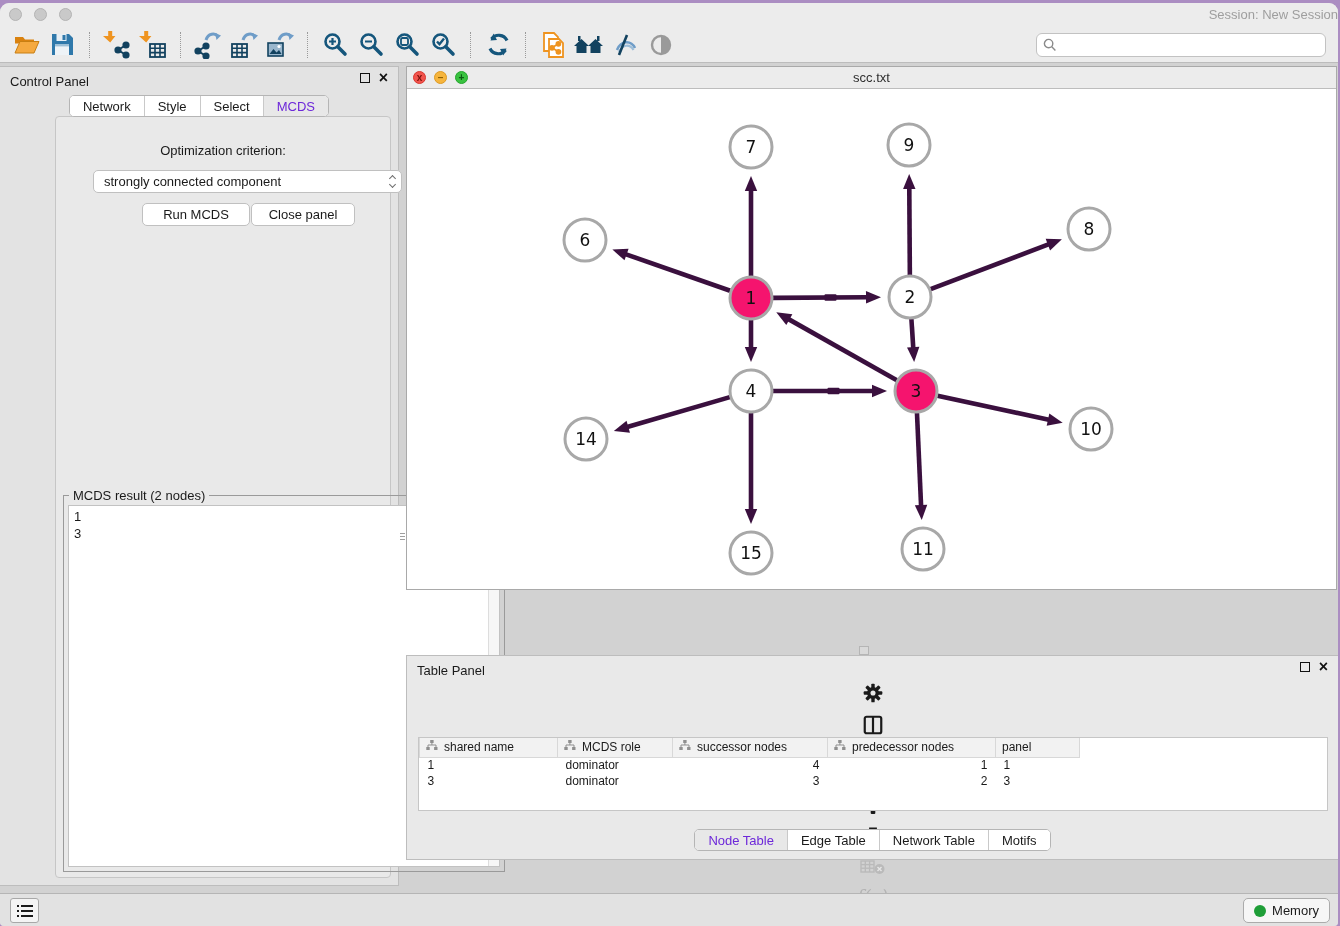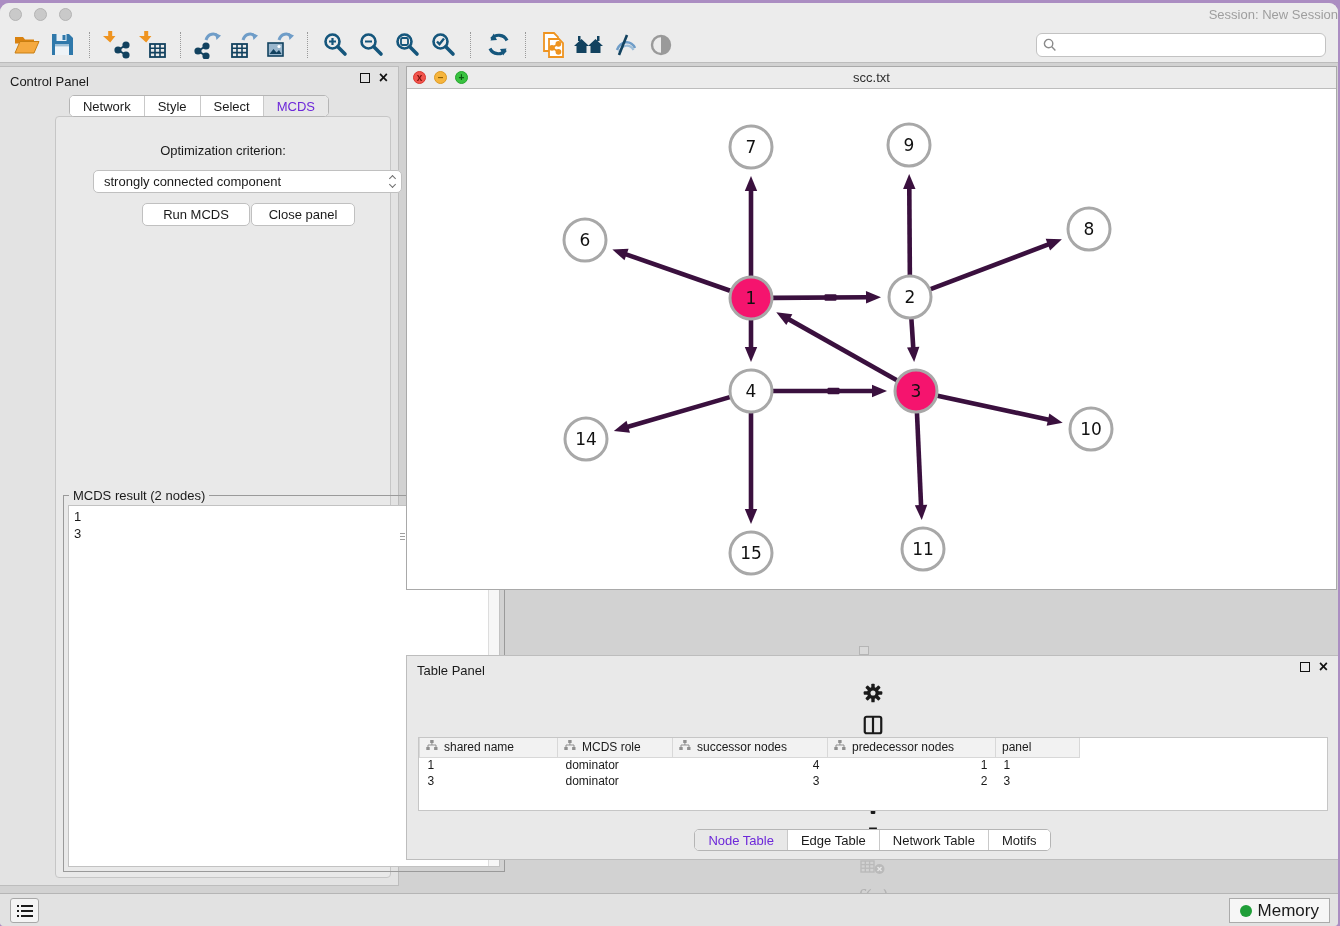--- a/index.html
+++ b/index.html
@@ -95,21 +95,21 @@
   table.datatable th .hdr-inner { display:flex; align-items:center; gap:6px; justify-content:flex-start; }
   table.datatable td { height:16px; padding:0 8px; white-space:nowrap; overflow:hidden; }
   td.al-right { text-align:right; }
   .tp-tabs { position:absolute; left:0; right:0; bottom:8px; display:flex; justify-content:center; }
 
   
   .statusbar { position:absolute; left:0; right:0; bottom:0; height:33px; background:#e2e2e2; border-top:1px solid #b5b5b5; }
   .list-btn { position:absolute; left:10px; top:4px; width:29px; height:25px; background:#f4f4f4;
               border:1px solid #a8a8a8; border-radius:3px; display:flex; align-items:center; justify-content:center; }
   .memory-btn { position:absolute; right:8px; top:4px; height:25px; background:#f6f6f6; border:1px solid #ababab;
-                border-radius:0; display:flex; align-items:center; gap:6px; padding:0 10px; font-size:17px; }
+                border-radius:5px; display:flex; align-items:center; gap:6px; padding:0 10px; font-size:13px; }
   .mem-dot { width:12px; height:12px; border-radius:50%; }
 </style>
 </head>
 <body>
 
 <div class="window">
 
   <div class="titlebar">
     <div class="traffic">
       <span class="light"></span>

